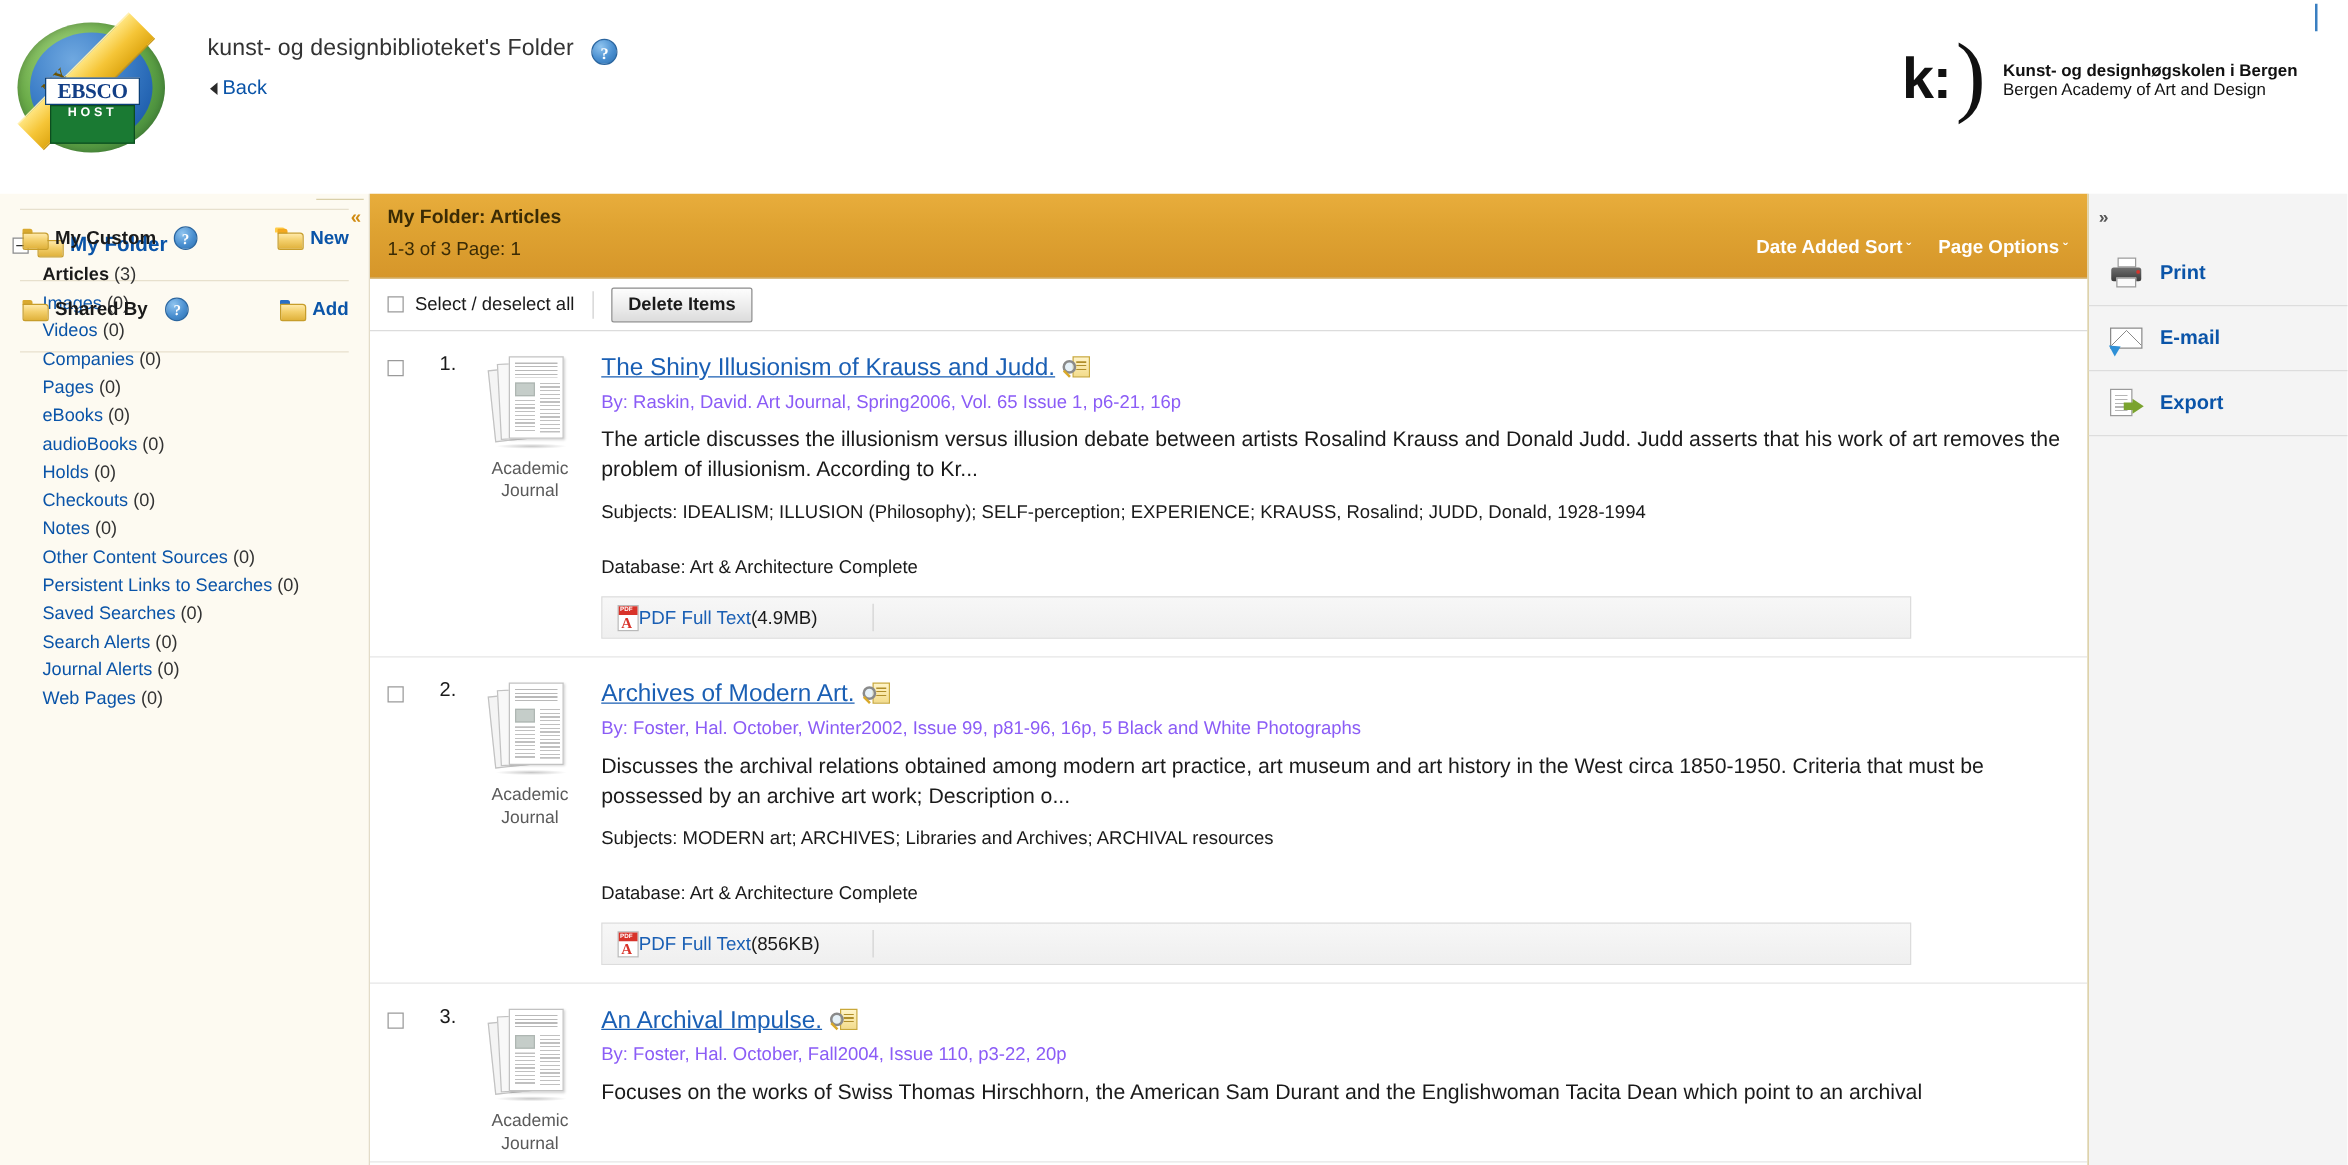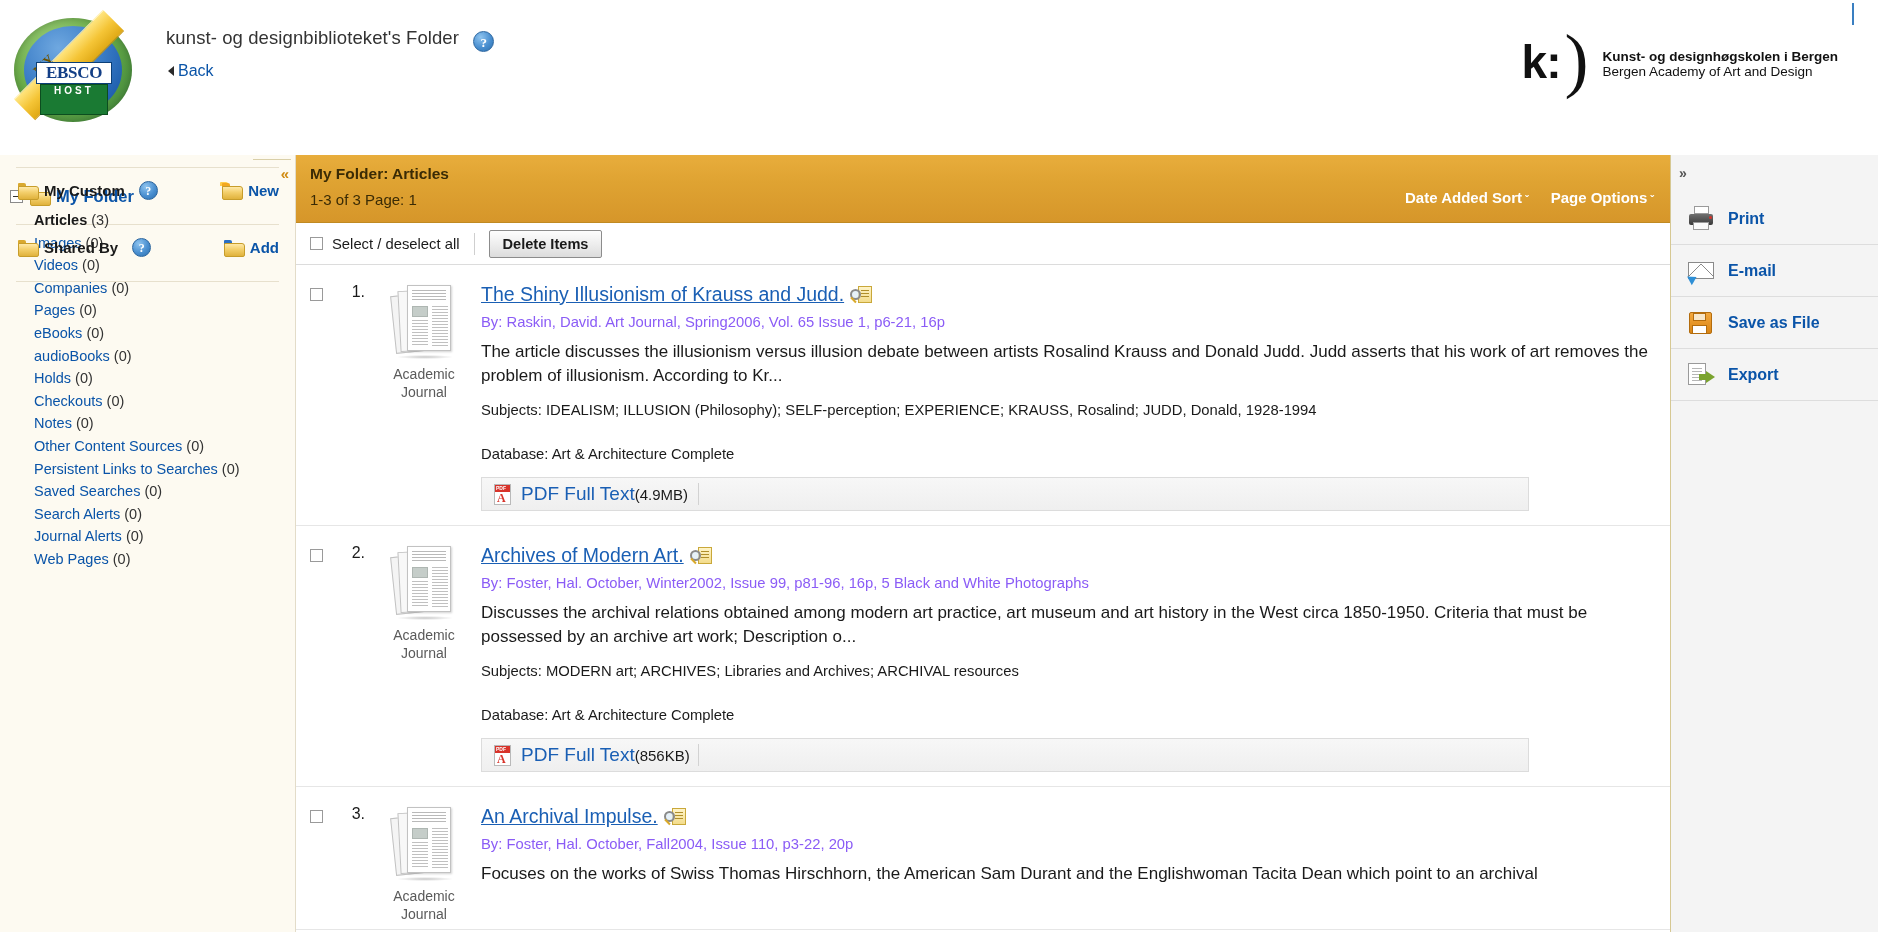--- a/index.html
+++ b/index.html
@@ -323,21 +323,21 @@
   }
   .pdf-icon .top:after {
     content:"PDF"; position:absolute; left:1px; top:0px;
     font:bold 5px "Liberation Sans", sans-serif; color:#fff;
   }
   .pdf-icon .a {
     position:absolute; left:3px; top:8px;
     font: bold 12px "Liberation Serif", serif; color:#d8332a; line-height:12px;
   }
   .pdf-label {
-    margin-left:10px; font-size:19px; color:#1a5fb4; cursor:pointer;
+    margin-left:0; font-size:15px; color:#1a5fb4; cursor:pointer;
   }
   .pdf-size { font-size:15px; color:#1a1a1a; }
 
   
   .right-sidebar {
     position:absolute; left:1670px; top:155px; width:208px; height:777px;
     background:#f4f4f4; border-left:1px solid #d6c893;
   }
   .collapse-right {
     position:absolute; left:8px; top:10px;
@@ -662,28 +662,20 @@
       </a>
 
       <a class="tool" href="#">
         <span class="ico ico-mail">
           <span class="env"></span>
             <span class="arrow"></span>
         </span>
         <span class="label">E-mail</span>
       </a>
 
-      <a class="tool" href="#">
-        <span class="ico ico-save">
-          <span class="fl"></span>
-            <span class="shut"></span>
-            <span class="lbl2"></span>
-        </span>
-        <span class="label">Save as File</span>
-      </a>
 
       <a class="tool" href="#">
         <span class="ico ico-export">
           <span class="pg2"></span>
             <span class="gbar"></span>
             <span class="gar"></span>
         </span>
         <span class="label">Export</span>
       </a>
 

